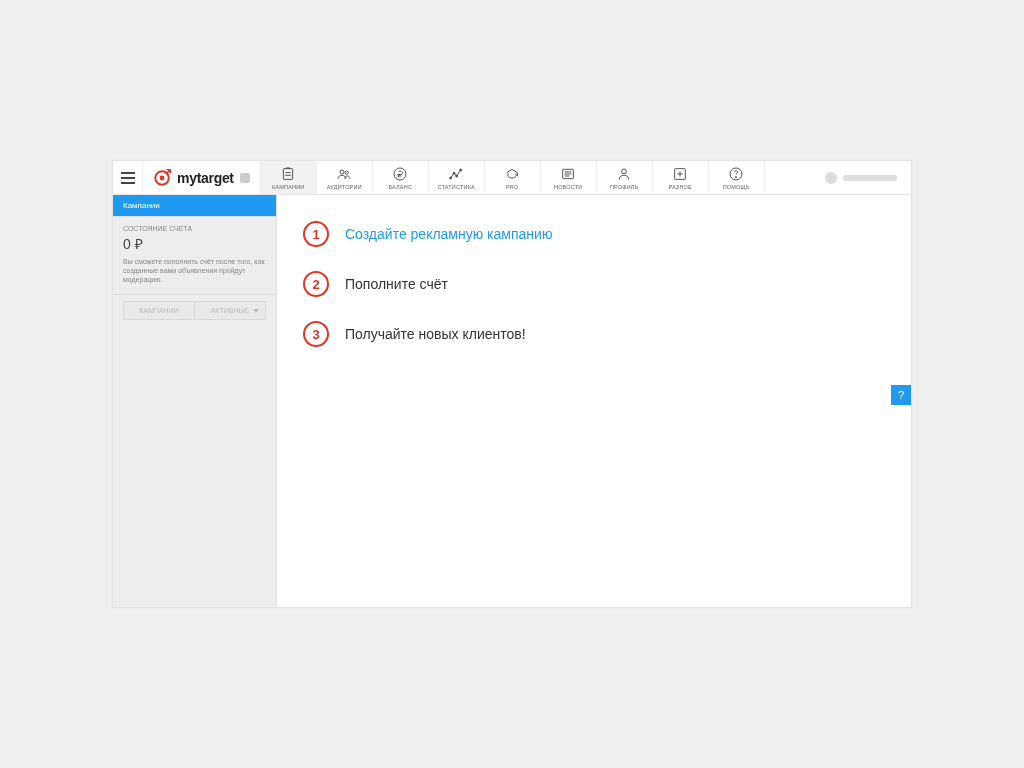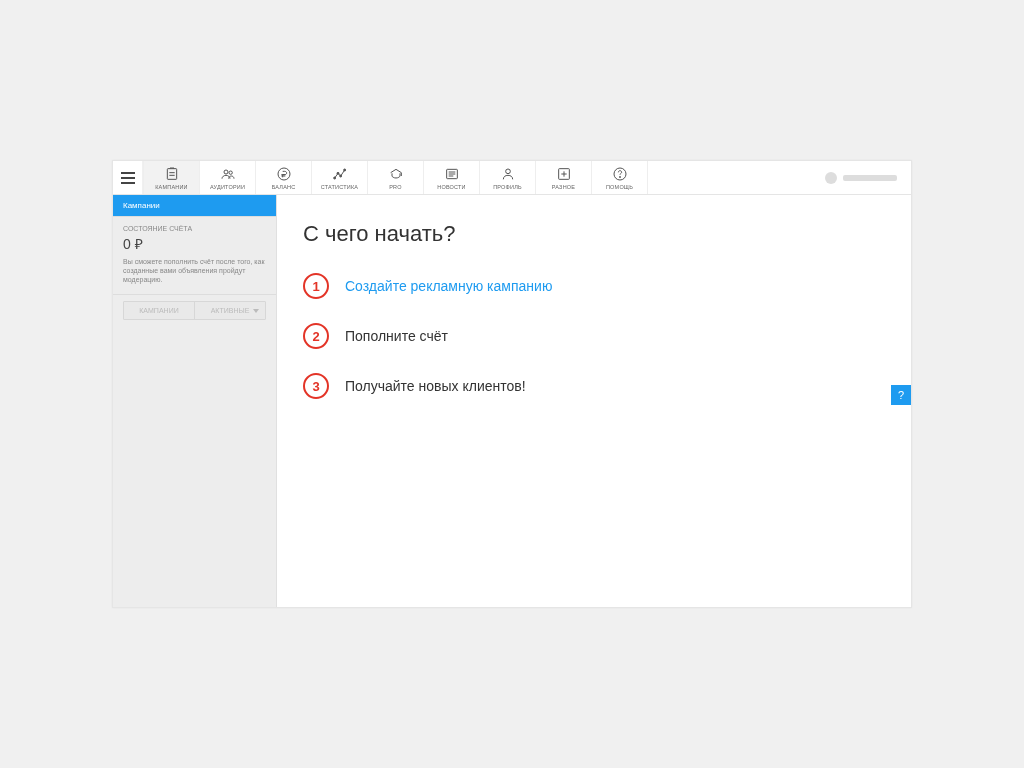--- a/index.html
+++ b/index.html
@@ -56,20 +56,29 @@
 <body>
 
 <div class="stage">
   <div class="window">
 
     <div class="header">
       <div class="hamburger">
         <span></span>
         <span></span>
         <span></span>
+      </div>
+      <div class="logo-wrap">
+        <svg class="logo-mark" viewBox="0 0 24 24">
+          <circle cx="12" cy="12" r="9" fill="none" stroke="#e33427" stroke-width="2.5"></circle>
+          <circle cx="12" cy="12" r="3.2" fill="#e33427"></circle>
+          <path d="M18 6 L23 1 M23 1 L19 1 M23 1 L23 5" stroke="#e33427" stroke-width="2.2" fill="none" stroke-linecap="round"></path>
+        </svg>
+        <span class="logo-text">mytarget</span>
+        <span class="logo-badge"></span>
       </div>
 
       <div class="nav">
         <div class="nav-item active">
           <svg class="icon" viewBox="0 0 24 24">
               <rect x="5" y="4" width="14" height="16" rx="1"></rect>
               <path d="M9 4v-1h6v1"></path>
               <path d="M8 10h8M8 14h8"></path>
             </svg>
           <span class="label">КАМПАНИИ</span>
@@ -158,21 +167,20 @@
         <div class="side-divider"></div>
 
         <div class="filter-row">
           <div class="filter-cell">КАМПАНИИ</div>
           <div class="filter-cell">АКТИВНЫЕ</div>
           <div class="filter-caret"></div>
         </div>
       </div>
 
       <div class="main">
-        <div class="main-title">С чего начать?</div>
 
         <div class="step">
           <div class="step-badge">1</div>
           <div class="step-text link">Создайте рекламную кампанию</div>
         </div>
         <div class="step">
           <div class="step-badge">2</div>
           <div class="step-text">Пополните счёт</div>
         </div>
         <div class="step">

